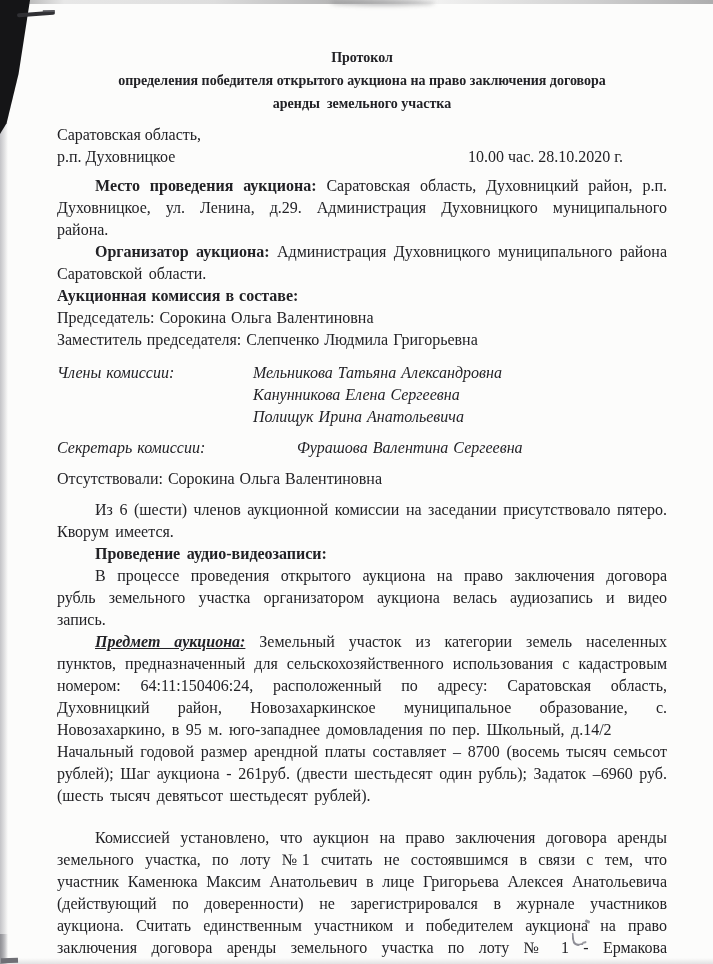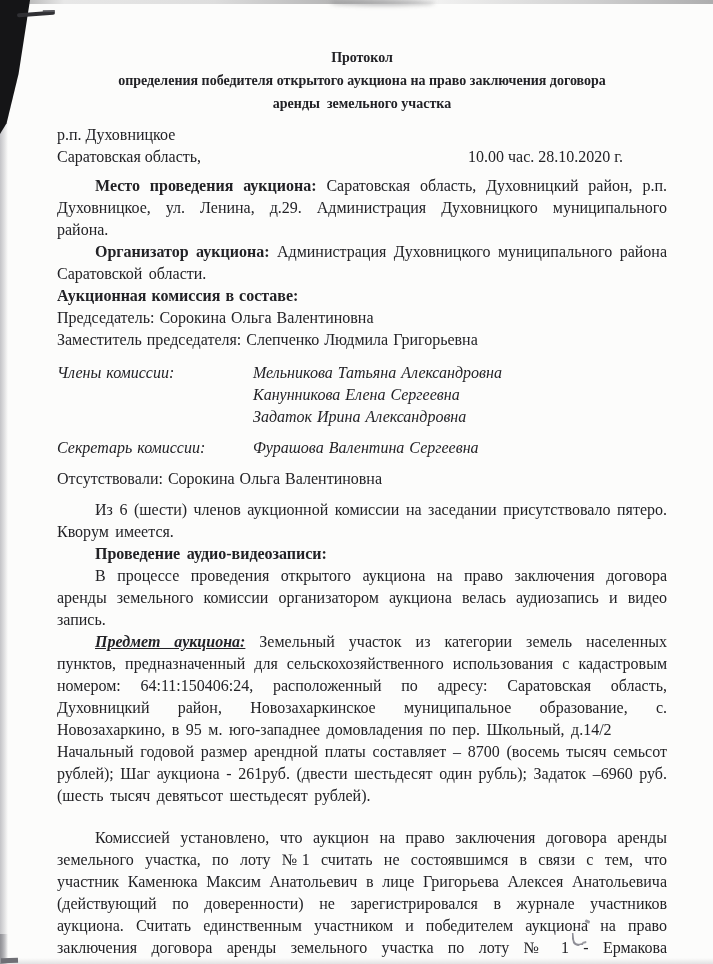--- a/index.html
+++ b/index.html
@@ -47,21 +47,21 @@
     word-spacing: 2.5px;
   }
   p.noj { text-align: left; word-spacing: 1px; }
   .ind { text-indent: 38px; }
   .bold { font-weight: bold; }
   .lead-bold { font-weight: bold; margin-top: 24px; }
   .lead-bold-italic { font-weight: bold; font-style: italic; text-decoration: underline; }
 
   .members-row { display: flex; margin-top: 11px; word-spacing: 1px; font-style: italic; }
   .members-row .mlabel { width: 196px; flex-shrink: 0; }
-  .members-row.secretary { margin-top: 9px; }
+  .members-row.secretary { margin-top: 9px; gap: 44px; }
   .mt-sm { margin-top: 9px; }
   .conclusion { margin-top: 20px; }
 
   
   .page-edge-top {
     position: absolute; top: 0; left: 0; right: 0; height: 4px;
     background: linear-gradient(90deg,
       rgba(70,70,72,.55) 0%, rgba(170,170,172,.25) 9%,
       rgba(150,150,152,.30) 30%, rgba(110,110,112,.50) 47%,
       rgba(200,200,202,.18) 60%, rgba(140,140,142,.38) 82%,
@@ -134,57 +134,57 @@
   <div class="content">
 
     <div class="doc-title">
       <div>Протокол</div>
       <div>определения победителя открытого аукциона на право заключения договора</div>
       <div>аренды  земельного участка</div>
     </div>
 
     <div class="dateline">
       <div>
+        <div>Саратовская область,</div>
         <div>р.п. Духовницкое</div>
-        <div>Саратовская область,</div>
       </div>
       <div class="dt">10.00 час. 28.10.2020 г.</div>
     </div>
 
     <div class="bodytext">
 
       <p class="ind"><span class="lead-bold">Место проведения аукциона:</span><span> Саратовская область, Духовницкий район, р.п. Духовницкое, ул. Ленина, д.29. Администрация Духовницкого муниципального района.</span></p>
 
       <p class="ind"><span class="lead-bold">Организатор аукциона:</span><span> Администрация Духовницкого муниципального района Саратовской области.</span></p>
 
       <p class="noj bold">Аукционная комиссия в составе:</p>
       <p class="noj">Председатель: Сорокина Ольга Валентиновна</p>
       <p class="noj">Заместитель председателя: Слепченко Людмила Григорьевна</p>
 
       <div class="members-row">
         <div class="mlabel">Члены комиссии:</div>
         <div>
           <div>Мельникова Татьяна Александровна</div>
           <div>Канунникова Елена Сергеевна</div>
-          <div>Задаток Ирина Александровна</div>
+          <div>Полищук Ирина Анатольевича</div>
         </div>
       </div>
 
       <div class="members-row secretary">
         <div class="mlabel">Секретарь комиссии:</div>
         <div>Фурашова Валентина Сергеевна</div>
       </div>
 
       <p class="noj mt-sm">Отсутствовали: Сорокина Ольга Валентиновна</p>
 
       <p class="ind mt-sm">Из 6 (шести) членов аукционной комиссии на заседании присутствовало пятеро. Кворум имеется.</p>
 
       <p class="ind bold">Проведение аудио-видеозаписи:</p>
 
-      <p class="ind">В процессе проведения открытого аукциона на право заключения договора аренды земельного комиссии организатором аукциона велась аудиозапись и видео запись.</p>
+      <p class="ind">В процессе проведения открытого аукциона на право заключения договора рубль земельного участка организатором аукциона велась аудиозапись и видео запись.</p>
 
       <p class="ind"><span class="lead-bold-italic">Предмет аукциона:</span><span> Земельный участок из категории земель населенных пунктов, предназначенный для сельскохозяйственного использования с кадастровым номером: 64:11:150406:24, расположенный по адресу: Саратовская область, Духовницкий район, Новозахаркинское муниципальное образование, с. Новозахаркино, в 95 м. юго-западнее домовладения по пер. Школьный, д.14/2</span></p>
 
       <p>Начальный годовой размер арендной платы составляет – 8700 (восемь тысяч семьсот рублей); Шаг аукциона - 261руб. (двести шестьдесят один рубль); Задаток –6960 руб. (шесть тысяч девятьсот шестьдесят рублей).</p>
 
       <p class="ind conclusion">Комиссией установлено, что аукцион на право заключения договора аренды земельного участка, по лоту №1 считать не состоявшимся в связи с тем, что участник Каменюка Максим Анатольевич в лице Григорьева Алексея Анатольевича (действующий по доверенности) не зарегистрировался в журнале участников аукциона. Считать единственным участником и победителем аукциона на право заключения договора аренды земельного участка по лоту № 1 - Ермакова Александра Сергеевича.</p>
 
     </div>
   </div>
 </div>

